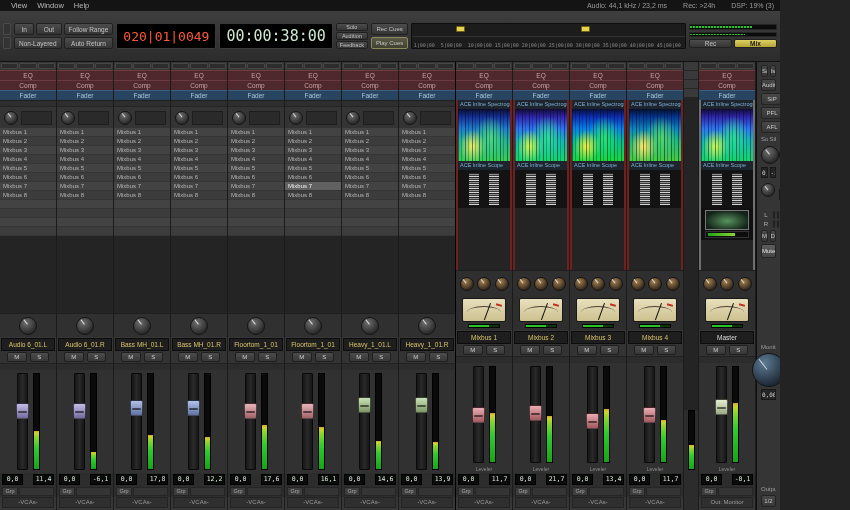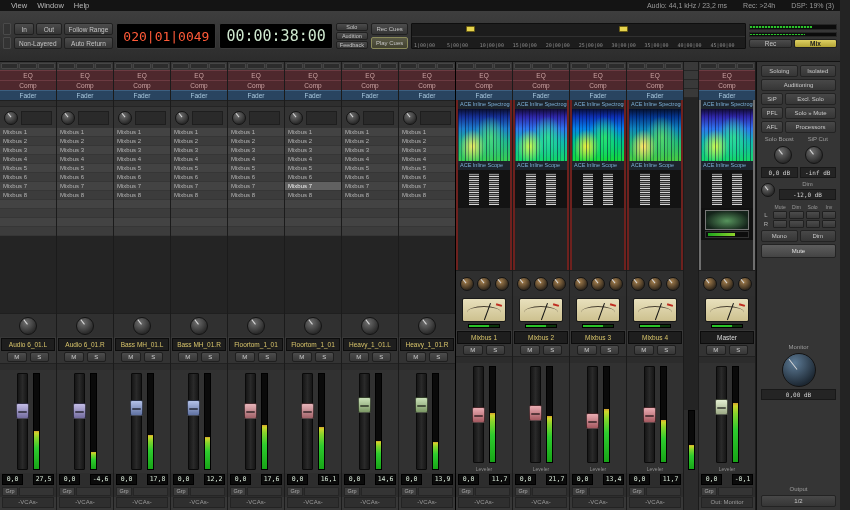--- a/index.html
+++ b/index.html
@@ -1,18 +1,18 @@
 <!DOCTYPE html>
 <html><head>
 <meta charset="utf-8">
 <style>
 *{box-sizing:border-box;margin:0;padding:0;user-select:none}
 html,body{width:850px;height:510px;overflow:hidden}
 body{background:#232323;font-family:"Liberation Sans",sans-serif;color:#ccc;cursor:default}
-#app{width:840px;height:510px;display:flex;flex-direction:column}
+#app{width:780px;height:510px;display:flex;flex-direction:column}
 
 .menubar{flex:0 0 11px;background:#141414;display:flex;align-items:center;padding:0 6px;font-size:7.5px;color:#b8b8b8}
 #menu-items{display:flex}
 .menu-item{padding:0 5px;white-space:nowrap}
 .menu-status{margin-left:auto;display:flex;gap:16px;color:#9a9a9a;font-size:7px;white-space:nowrap}
 
 .toolbar{flex:0 0 33px;background:linear-gradient(#3e3e3e,#2c2c2c);border-bottom:1px solid #121212;display:flex;align-items:stretch;gap:3px;padding:12px 3px}
 .tb-mini-col{display:flex;flex-direction:column;gap:2px;justify-content:center}
 .tb-mini{width:8px;flex:1;background:#333;border:1px solid #4a4a4a;border-radius:1px}
 .tb-grid{display:grid;grid-template-columns:auto auto auto;gap:2px}
@@ -237,21 +237,21 @@
           <div class="fader-area">
             <div class="fader-track">
               <div class="fader-cap" style="top: 30%; background: linear-gradient(rgba(255, 255, 255, 0.4), rgba(0, 0, 0, 0.25)), rgb(154, 144, 212);"></div>
             </div>
             <div class="vmeter">
               <div class="vfill" style="height: 40%;"></div>
             </div>
           </div>
           <div class="nums-row">
             <div class="num">0,0</div>
-            <div class="num">27,5</div>
+            <div class="num">11,4</div>
           </div>
           <div class="grp-row">
             <div class="grp-label">Grp</div>
             <div class="grp-btn"></div>
           </div>
           <div class="vca-row">-VCAs-</div>
         </div>
         <div class="strip audio">
           <div class="mini-row">
             <div class="mini-btn"></div>
@@ -293,21 +293,21 @@
           <div class="fader-area">
             <div class="fader-track">
               <div class="fader-cap" style="top: 30%; background: linear-gradient(rgba(255, 255, 255, 0.4), rgba(0, 0, 0, 0.25)), rgb(154, 144, 212);"></div>
             </div>
             <div class="vmeter">
               <div class="vfill" style="height: 18%;"></div>
             </div>
           </div>
           <div class="nums-row">
             <div class="num">0,0</div>
-            <div class="num">-4,6</div>
+            <div class="num">-6,1</div>
           </div>
           <div class="grp-row">
             <div class="grp-label">Grp</div>
             <div class="grp-btn"></div>
           </div>
           <div class="vca-row">-VCAs-</div>
         </div>
         <div class="strip audio">
           <div class="mini-row">
             <div class="mini-btn"></div>

